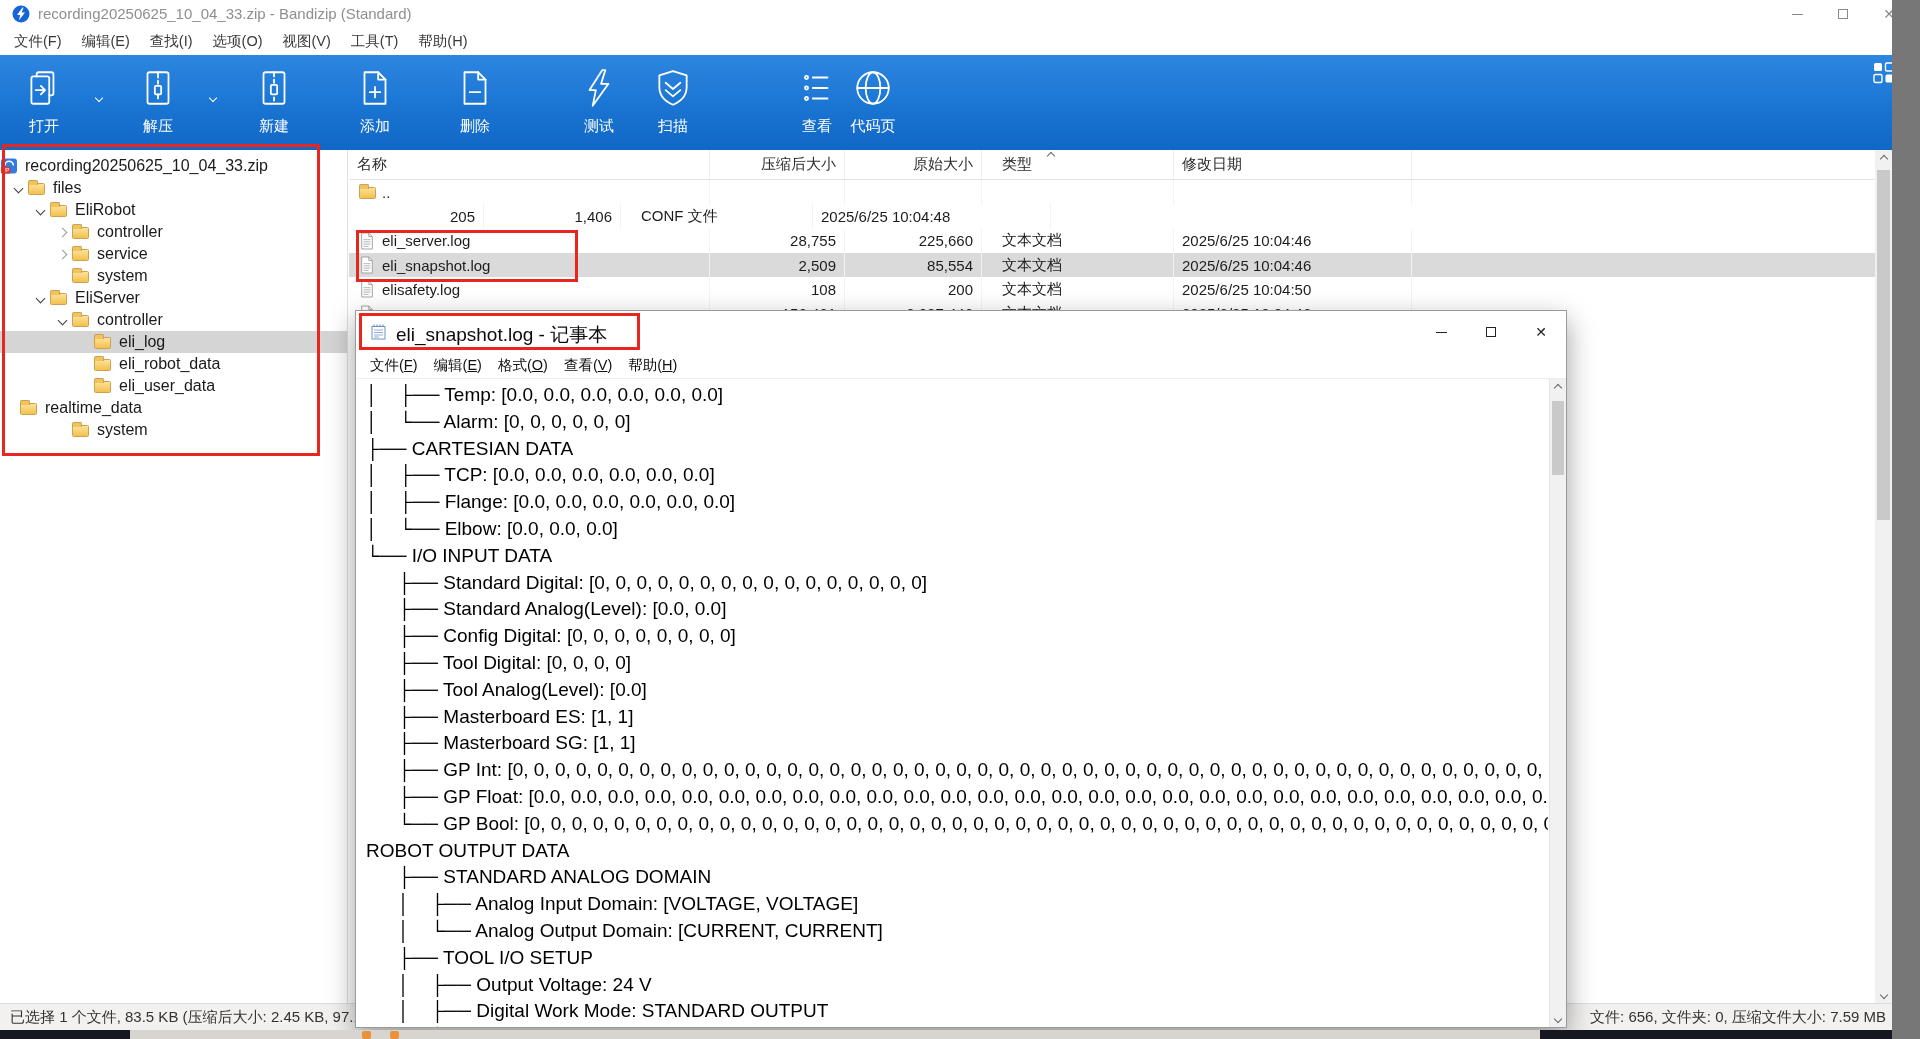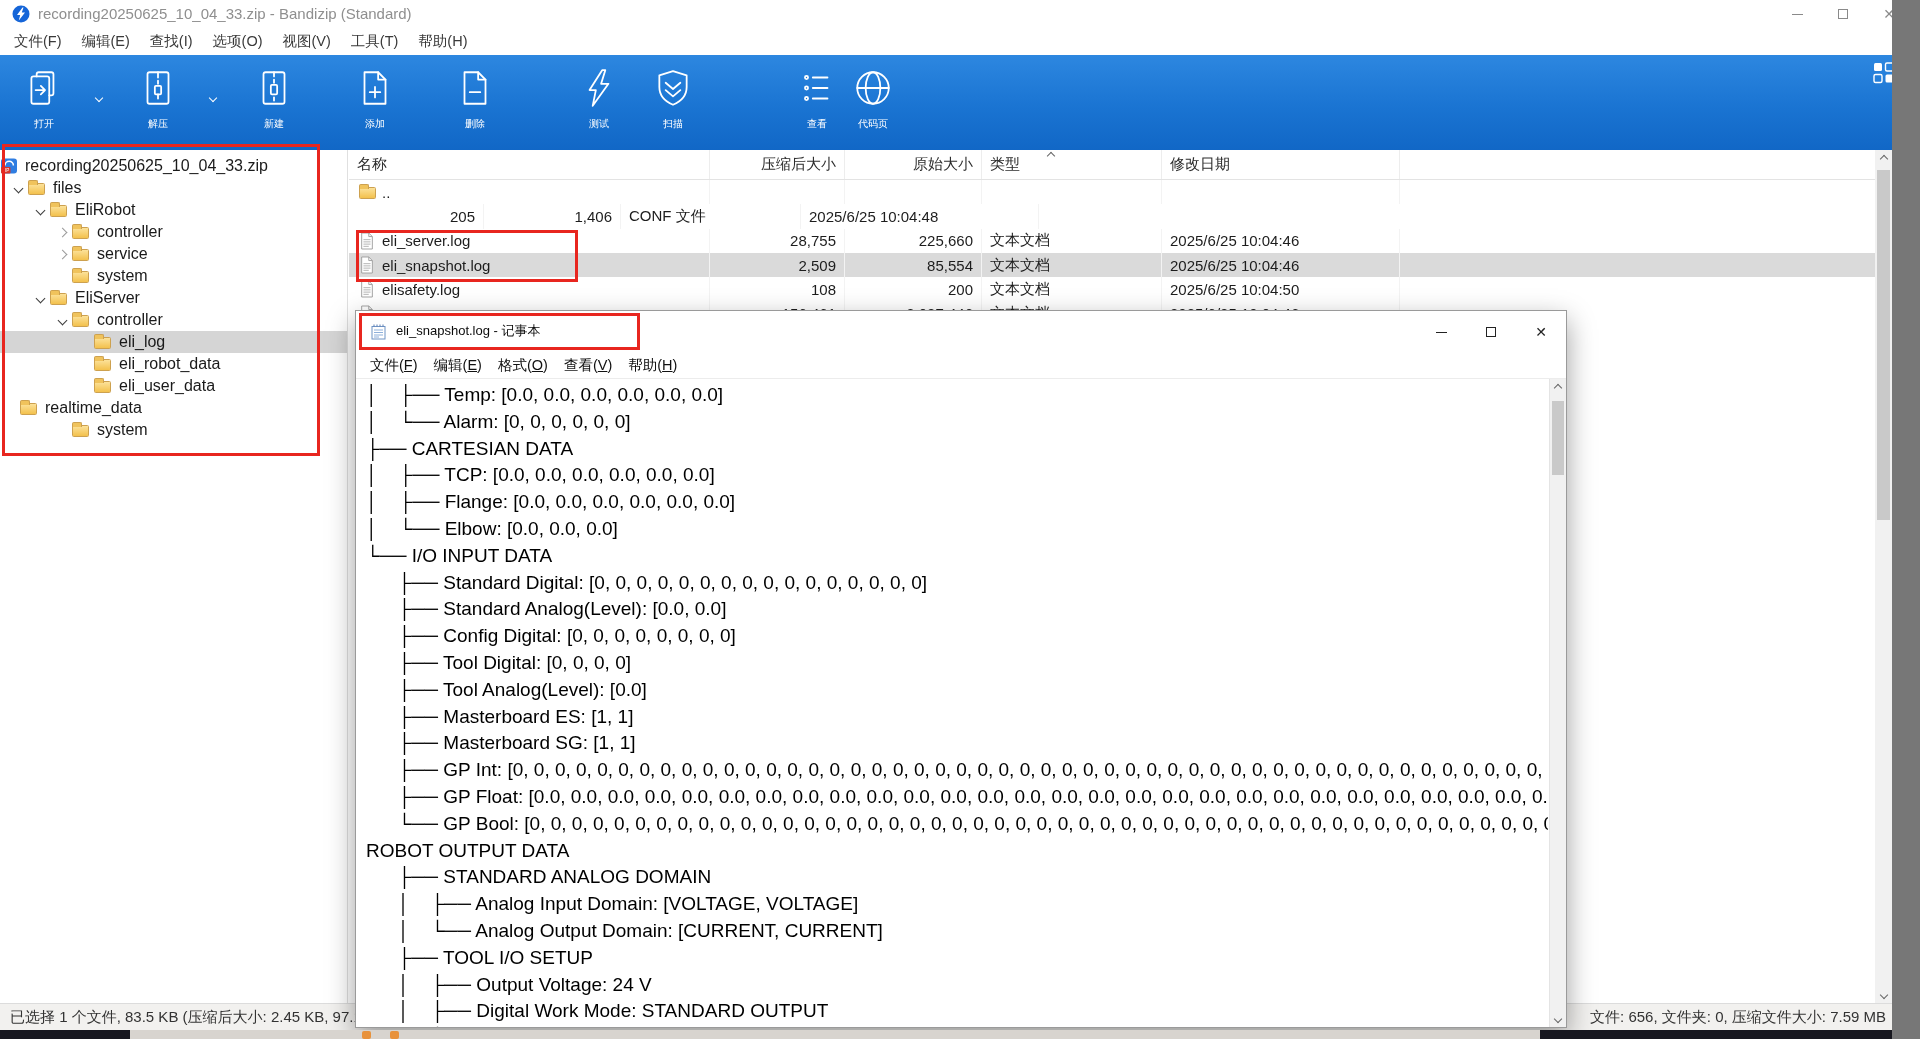--- a/index.html
+++ b/index.html
@@ -18,59 +18,59 @@
   .glyph-max { width:10px; height:10px; border:1px solid #8a8a8a; }
   .glyph-close { font-size:14px; line-height:1; }
   
   .menubar { position:absolute; left:0; top:28px; width:1920px; height:27px; background:#fff; display:flex; align-items:center; padding-left:4px; }
   .menubar .menu-item { padding:0 10px; font-size:14.5px; color:#3a3a3a; height:100%; display:flex; align-items:center; }
   
   .toolbar { position:absolute; left:0; top:55px; width:1920px; height:95px;
     background:linear-gradient(180deg,#2d87e0 0%, #1a74d2 55%, #1167c6 100%); }
   .tb-item { position:absolute; top:8px; width:92px; height:84px; display:flex; flex-direction:column; align-items:center; }
   .tb-item .ticon { width:42px; height:42px; margin-top:4px; }
-  .tb-item .tlabel { margin-top:8px; font-size:10px; color:#fff; white-space:nowrap; }
+  .tb-item .tlabel { margin-top:8px; font-size:15px; color:#fff; white-space:nowrap; }
   .tb-chevron { position:absolute; top:84px; }
   .chev { display:inline-block; width:7px; height:7px; border-right:1.6px solid #3c3c3c; border-bottom:1.6px solid #3c3c3c; }
   .chev.down { transform:rotate(45deg); }
   .chev.right { transform:rotate(-45deg); border-color:#9a9a9a; }
   .chev.white { border-color:#fff; width:6px; height:6px; transform:rotate(45deg); }
   .chev.up-sm { border-color:#666; width:6px; height:6px; transform:rotate(-135deg); }
   .grid-btn { position:absolute; right:22px; top:6px; width:26px; height:26px; }
   
   .tree-panel { position:absolute; left:0; top:150px; width:348px; height:853px; background:#fff; border-right:1px solid #e0e0e0; overflow:hidden; }
   .tree-row { position:relative; height:22px; display:flex; align-items:center; font-size:16px; white-space:nowrap; }
   .tree-row.selected { background:#d5d5d5; }
   .tree-row .chev-box { width:20px; display:flex; justify-content:center; flex:none; }
   .tree-row .t-icon { width:20px; height:16px; margin-right:5px; flex:none; display:flex; align-items:center; }
   .folder-ico { position:relative; width:17px; height:12px; background:linear-gradient(180deg,#fce29a,#f3c14d); border:1px solid #cda14f; border-radius:1.5px; margin-top:2px; }
   .folder-ico::before { content:""; position:absolute; left:-1px; top:-4px; width:8px; height:4px; background:#f0c35c; border:1px solid #cda14f; border-bottom:none; border-radius:2px 2px 0 0; }
   
   .file-list { position:absolute; left:349px; top:150px; width:1554px; height:853px; background:#fff; overflow:hidden; }
   .fl-header { position:relative; height:30px; border-bottom:1px solid #e3e3e3; display:flex; align-items:center; font-size:15px; color:#2b2b2b; }
   .fl-cell { padding:0 8px; height:100%; display:flex; align-items:center; border-right:1px solid #ededed; overflow:hidden; white-space:nowrap; }
   .c-name { width:361px; } .c-comp { width:135px; justify-content:flex-end; } .c-orig { width:137px; justify-content:flex-end; }
-  .c-type { width:180px; } .c-mod { width:238px; }
+  .c-type { width:180px;margin-left:12px; } .c-mod { width:238px; }
   .sort-caret { position:absolute; left:699px; top:3px; }
   .file-row { position:relative; height:24.3px; display:flex; align-items:center; font-size:15px; color:#1d1d1d; }
   .file-row.selected { background:#dadada; }
   .file-row .f-icon { width:20px; height:20px; margin-right:5px; flex:none; display:flex; align-items:center; justify-content:center; }
   .file-row .fl-cell { border-right:1px solid #f3f3f3; }
   
   .vscroll { position:absolute; background:#f1f1f1; }
   .vs-arrow { position:absolute; left:0; width:100%; height:17px; display:flex; align-items:center; justify-content:center; }
   .vs-thumb { position:absolute; left:2px; right:2px; background:#c9c9c9; }
   .bz-scroll { right:0; top:150px; width:17px; height:853px; }
   
   .anno { position:absolute; border:3px solid #e8261f; z-index:200; pointer-events:none; }
   
   .notepad { position:absolute; left:355px; top:310px; width:1212px; height:718px; background:#fff; border:1px solid #9a9a9a; box-shadow:0 10px 26px rgba(0,0,0,.38); z-index:100; }
   .np-titlebar { position:relative; height:42px; background:#fff; }
   .np-icon { position:absolute; left:14px; top:12px; width:17px; height:17px; }
-  .np-title { position:absolute; left:40px; top:11px; font-size:13px; color:#0b0b0b; white-space:nowrap; }
+  .np-title { position:absolute; left:40px; top:11px; font-size:19px; color:#0b0b0b; white-space:nowrap; }
   .np-btn { position:absolute; top:0; width:50px; height:42px; display:flex; align-items:center; justify-content:center; color:#222; }
   .np-min { right:100px; } .np-max { right:50px; } .np-close { right:0; }
   .np-glyph-min { width:11px; height:1px; background:#222; }
   .np-glyph-max { width:10px; height:10px; border:1px solid #222; }
   .np-glyph-close { font-size:14px; }
   .np-menubar { position:relative; height:26px; display:flex; align-items:center; padding-left:6px; border-bottom:1px solid #ececec; background:#fff; }
   .np-menu-item { padding:0 8px; font-size:14.5px; color:#111; }
   .np-content { position:absolute; left:1px; top:68px; right:18px; bottom:0; overflow:hidden; padding:3px 0 0 9px;
     font-size:19px; line-height:26.8px; white-space:pre; color:#000; }
   .np-scroll { right:0; top:68px; width:17px; bottom:0; border-left:1px solid #e4e4e4; }

